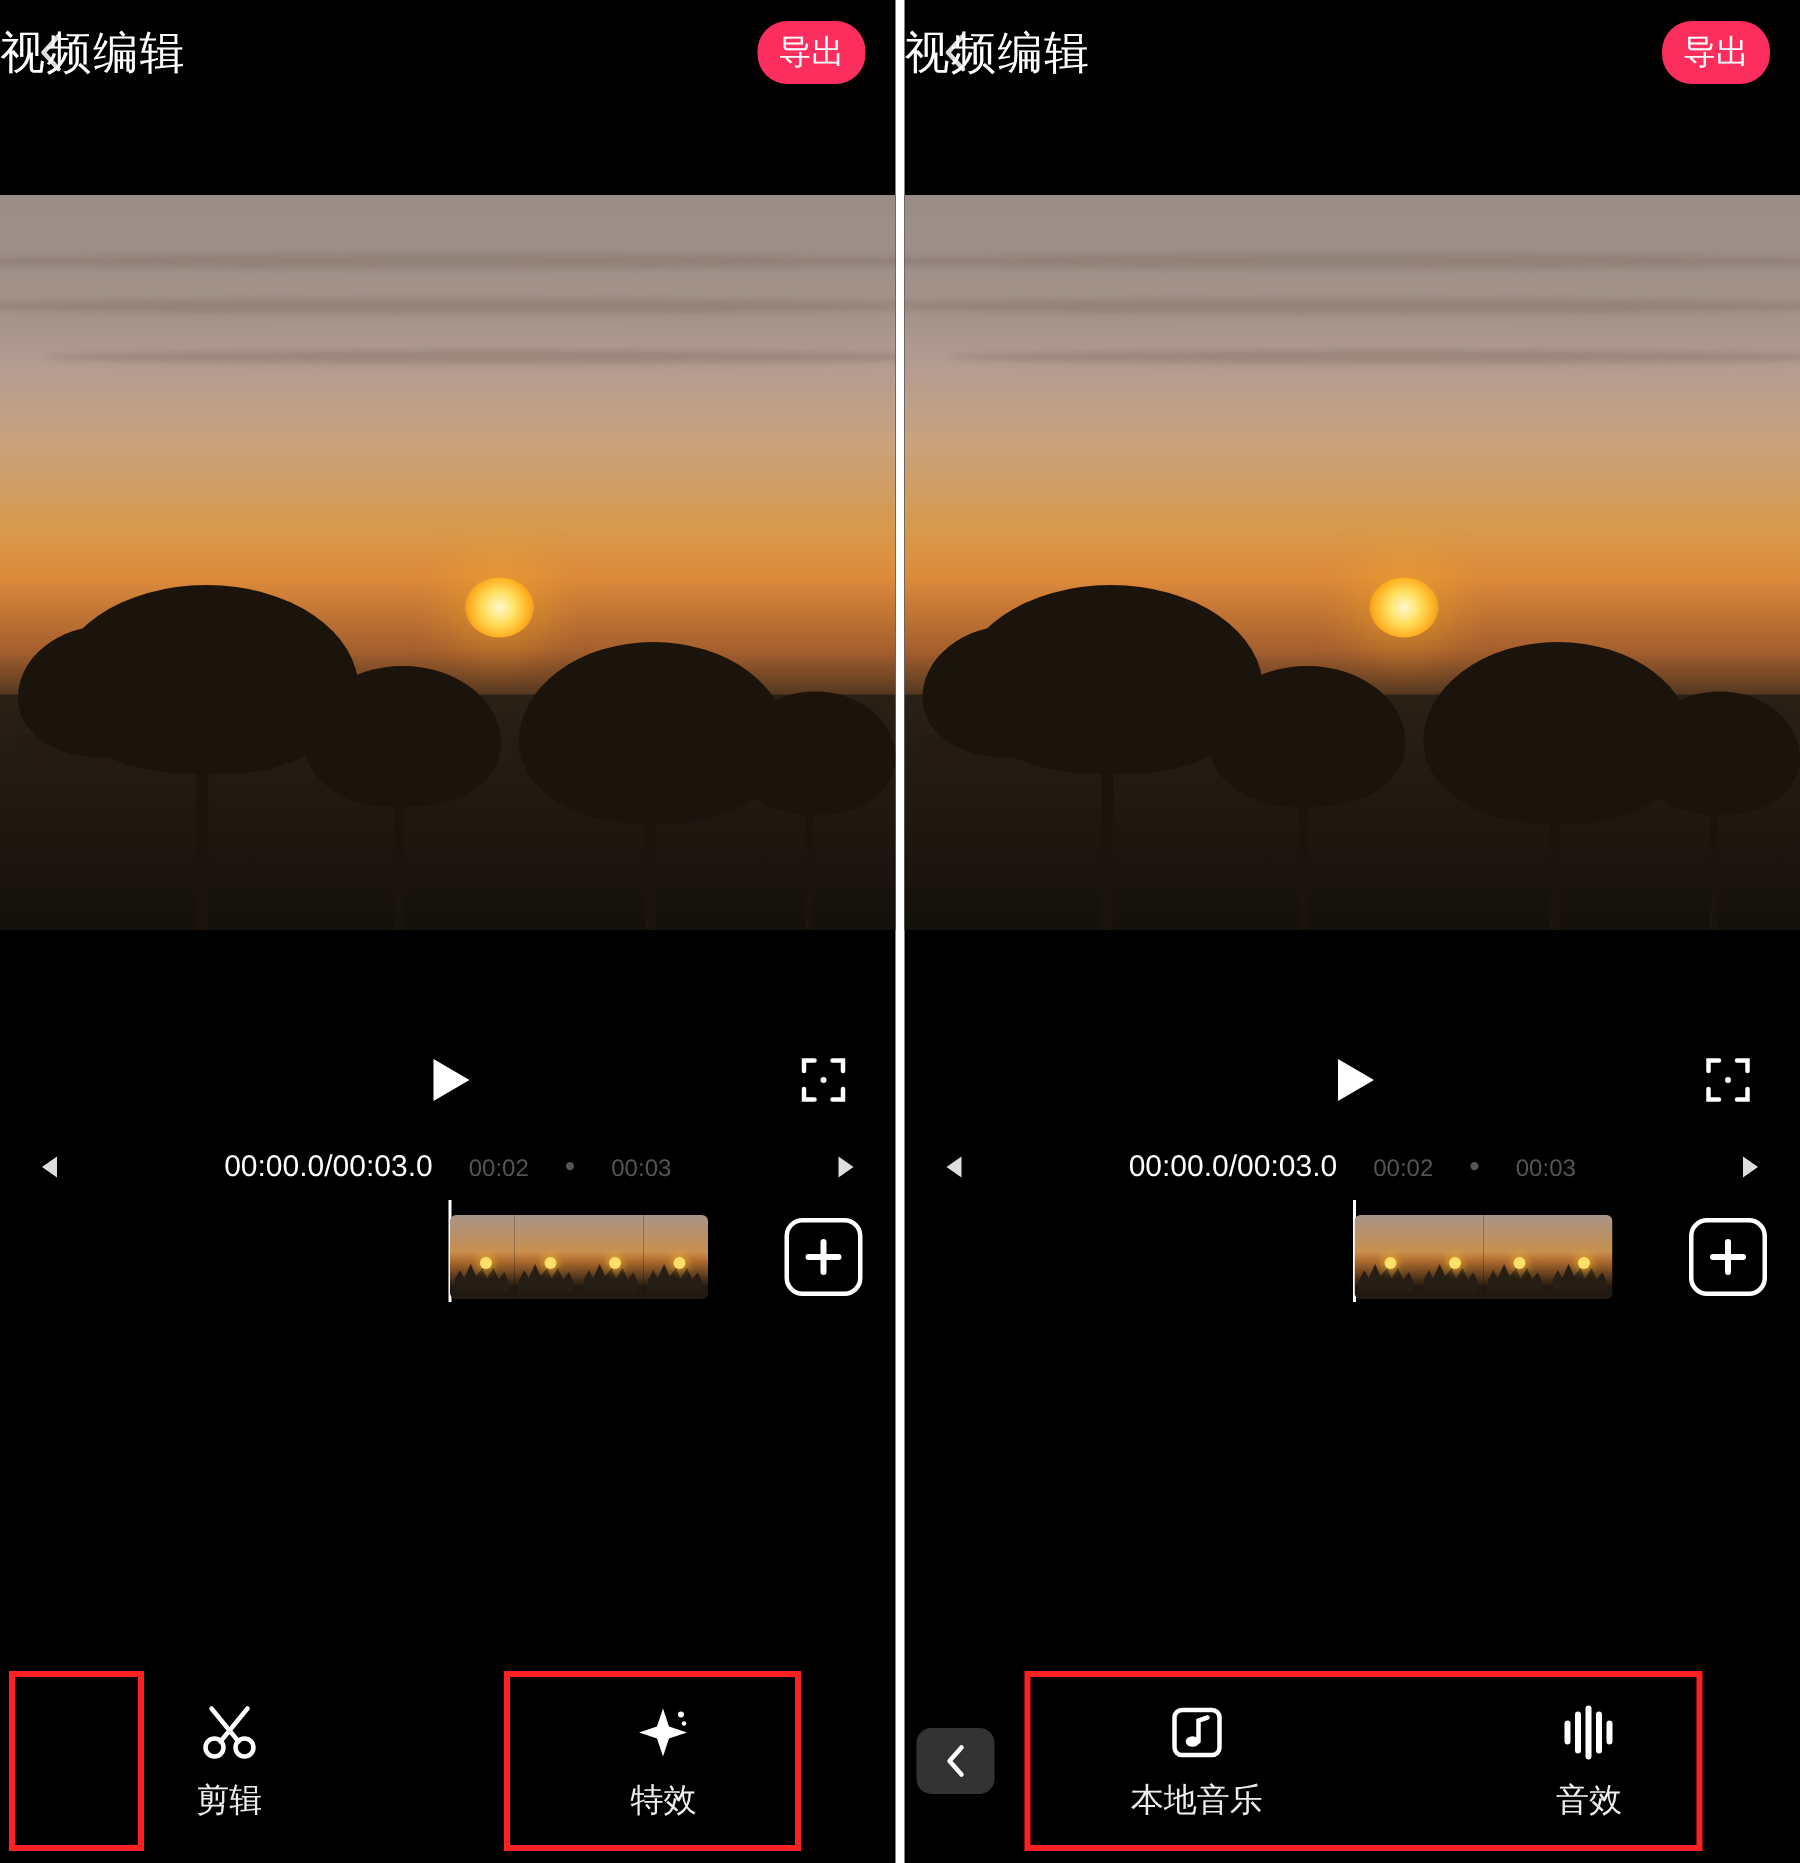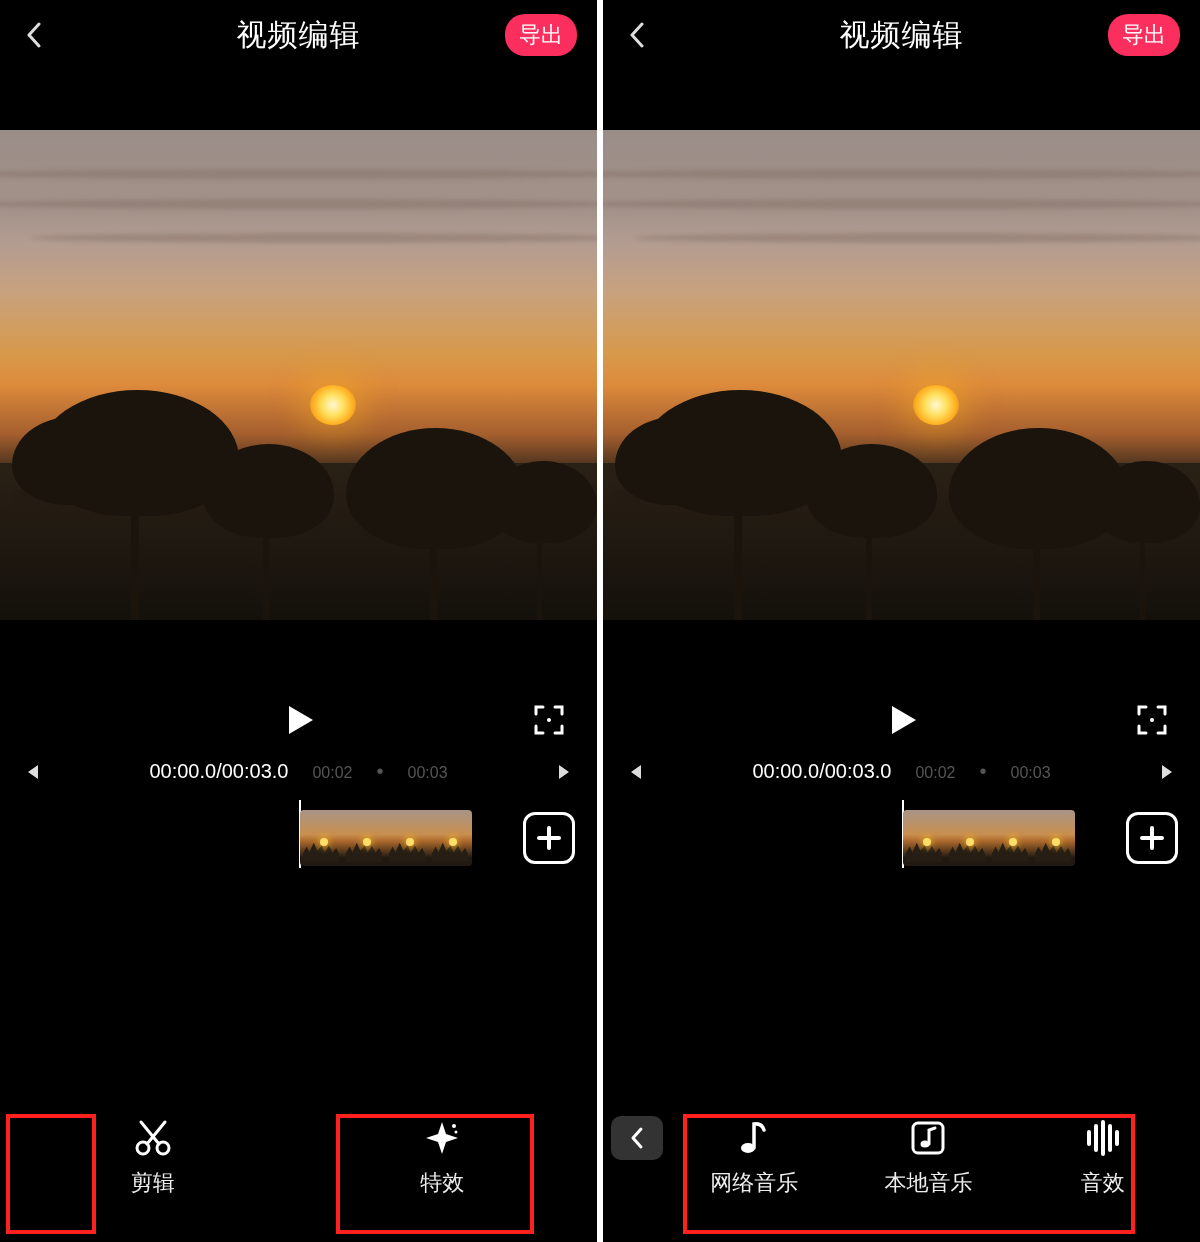--- a/index.html
+++ b/index.html
@@ -33,21 +33,20 @@
       height: 28px;
       color: #ddd;
       display: flex;
       align-items: center;
       justify-content: center;
     }
     .back-chevron svg { width: 16px; height: 26px; }
     .title {
       position: absolute;
       left: 0; right: 0;
-      text-align: center;
       color: #fff;
       font-size: 30px;
       font-weight: 500;
       letter-spacing: 1px;
       pointer-events: none;
     }
     .export-btn {
       background: #fb2e5e;
       color: #fff;
       border-radius: 20px;
@@ -144,21 +143,21 @@
     .fullscreen-btn {
       position: absolute;
       right: 28px;
       width: 40px; height: 40px;
       color:#fff;
       display:flex; align-items:center; justify-content:center;
     }
     .fullscreen-btn svg { width:30px; height:30px; }
     .timeline-row {
       display: flex;
-      align-items: flex-start;
+      align-items: center;
       padding: 0 20px;
       gap: 12px;
       height: 36px;
     }
     .seek-btn { width:24px; height:24px; color:#ddd; display:flex; align-items:center; justify-content:center; }
     .seek-btn svg { width:18px; height:18px; }
     .time-center {
       flex:1;
       text-align:center;
       color:#d8d8d8;
@@ -228,21 +227,21 @@
       border: 3px solid #fff;
       border-radius: 12px;
       color:#fff;
       display:flex; align-items:center; justify-content:center;
     }
     .add-clip svg { width:28px; height:28px; }
     .bottom-bar {
       margin-top: auto;
       height: 126px;
       display:flex;
-      align-items: flex-start;
+      align-items: center;
       gap: 0;
       padding: 0 10px 10px 8px;
     }
     .tool {
       flex:1;
       display:flex;
       flex-direction:column;
       align-items:center;
       gap: 8px;
       color:#ededed;
@@ -476,29 +475,20 @@
 
   <div class="bottom-bar">
     <div class="back-pill">
       <svg viewBox="0 0 16 24">
           <path d="M12 3 L4 12 L12 21" fill="none" stroke="#fff" stroke-width="3" stroke-linecap="round" stroke-linejoin="round"></path>
         </svg>
     </div>
     <div class="tool">
       <div class="ico">
           <svg viewBox="0 0 40 40">
-            <ellipse cx="14" cy="30" rx="7" ry="5" fill="#fff"></ellipse>
-            <path d="M20 30 V6 Q28 5 30 12" stroke="#fff" stroke-width="3.5" fill="none" stroke-linecap="round"></path>
-          </svg>
-        </div>
-      <div class="tool-label">网络音乐</div>
-    </div>
-    <div class="tool">
-      <div class="ico">
-          <svg viewBox="0 0 40 40">
             <rect x="5" y="5" width="30" height="30" rx="5" fill="none" stroke="#fff" stroke-width="3"></rect>
             <ellipse cx="17" cy="26" rx="4.5" ry="3.5" fill="#fff"></ellipse>
             <path d="M21 26 V12 L27 10" stroke="#fff" stroke-width="3" fill="none" stroke-linecap="round"></path>
           </svg>
         </div>
       <div class="tool-label">本地音乐</div>
     </div>
     <div class="tool">
       <div class="ico">
           <svg viewBox="0 0 40 40">

